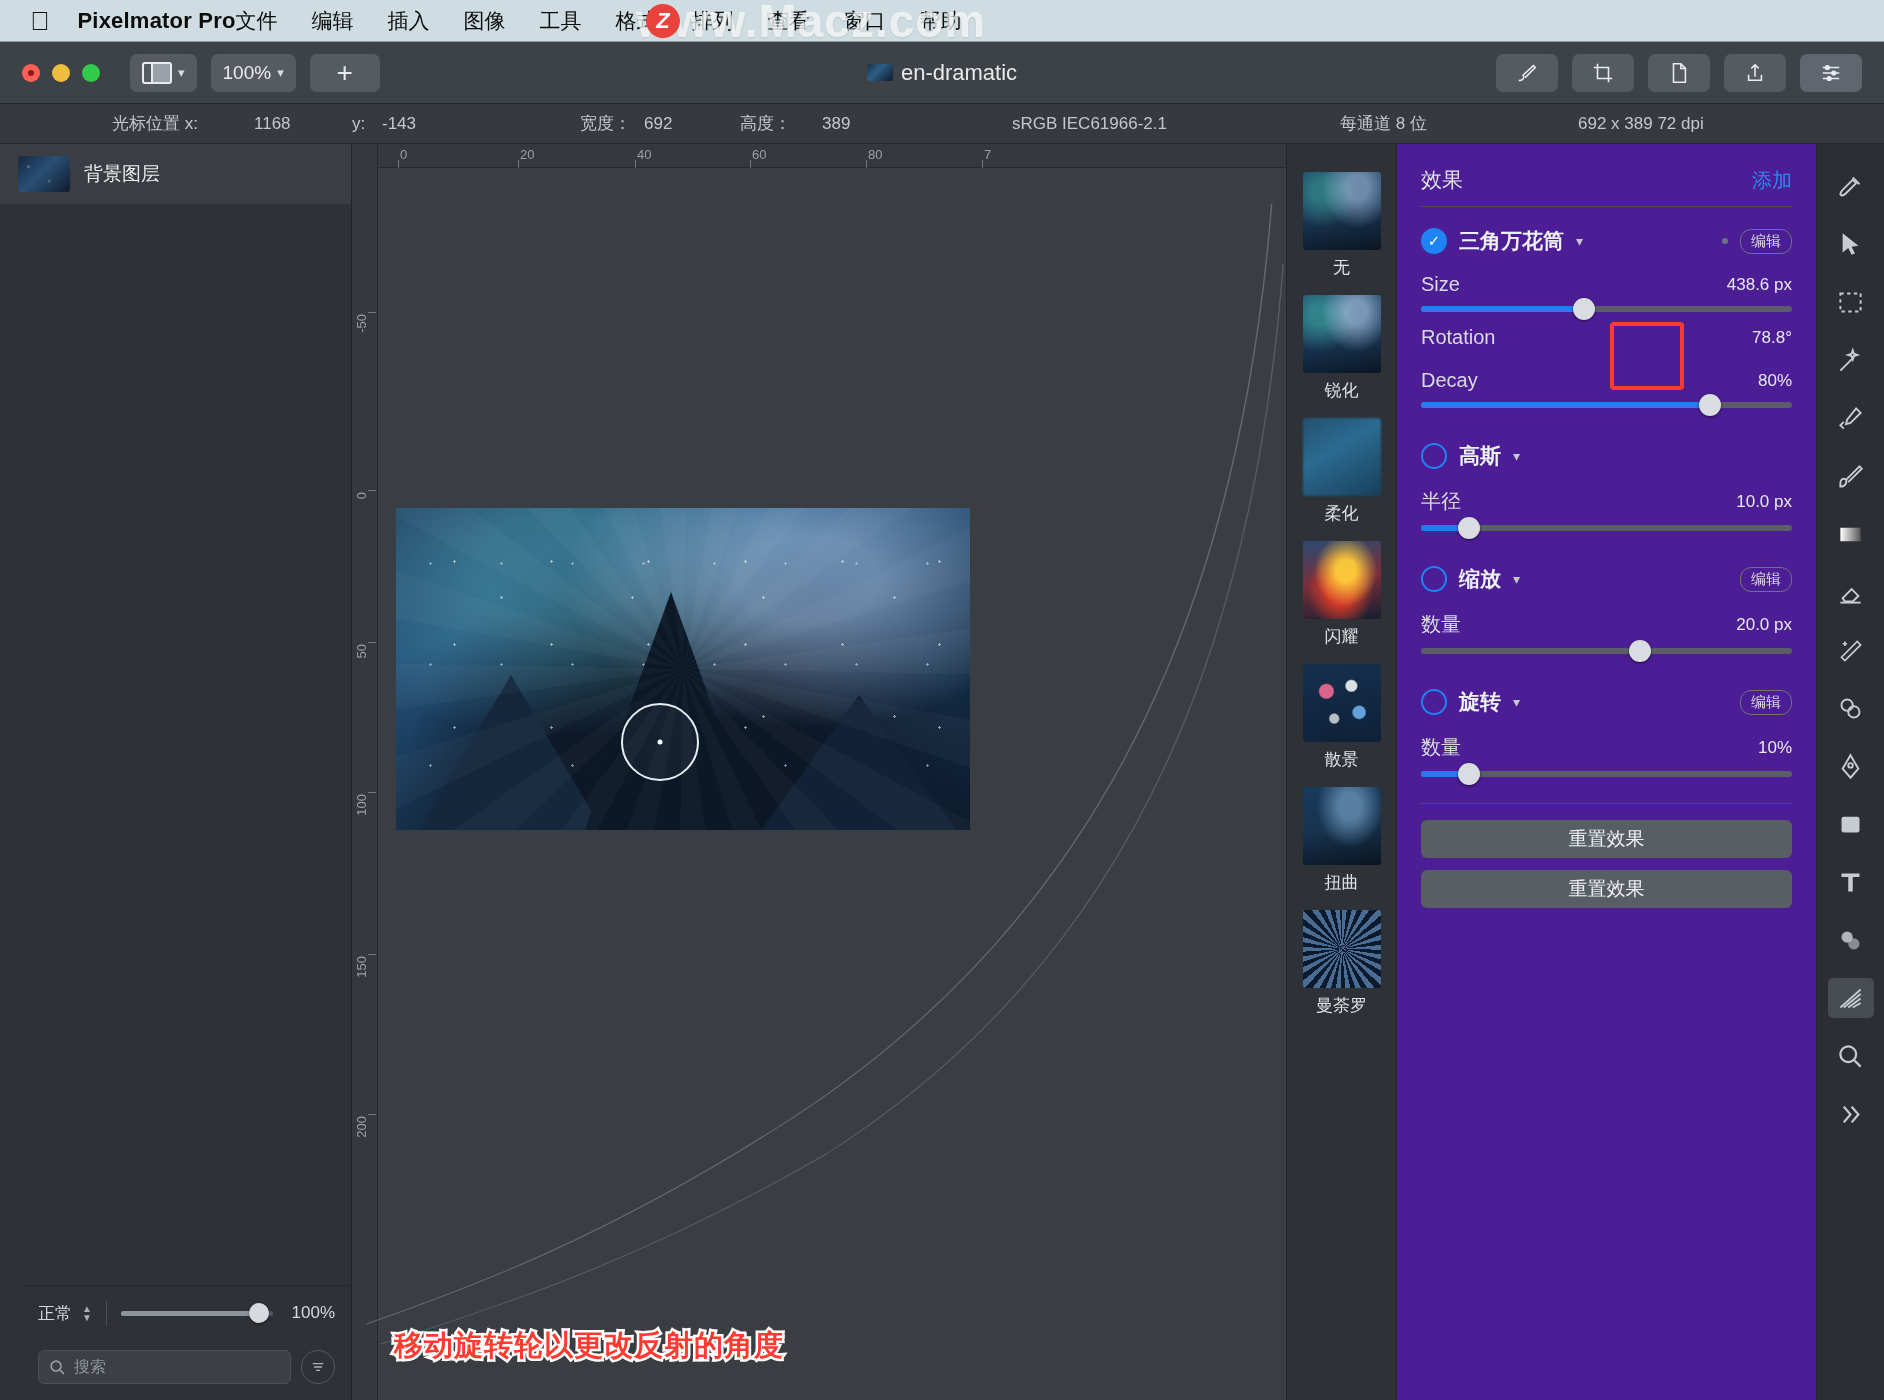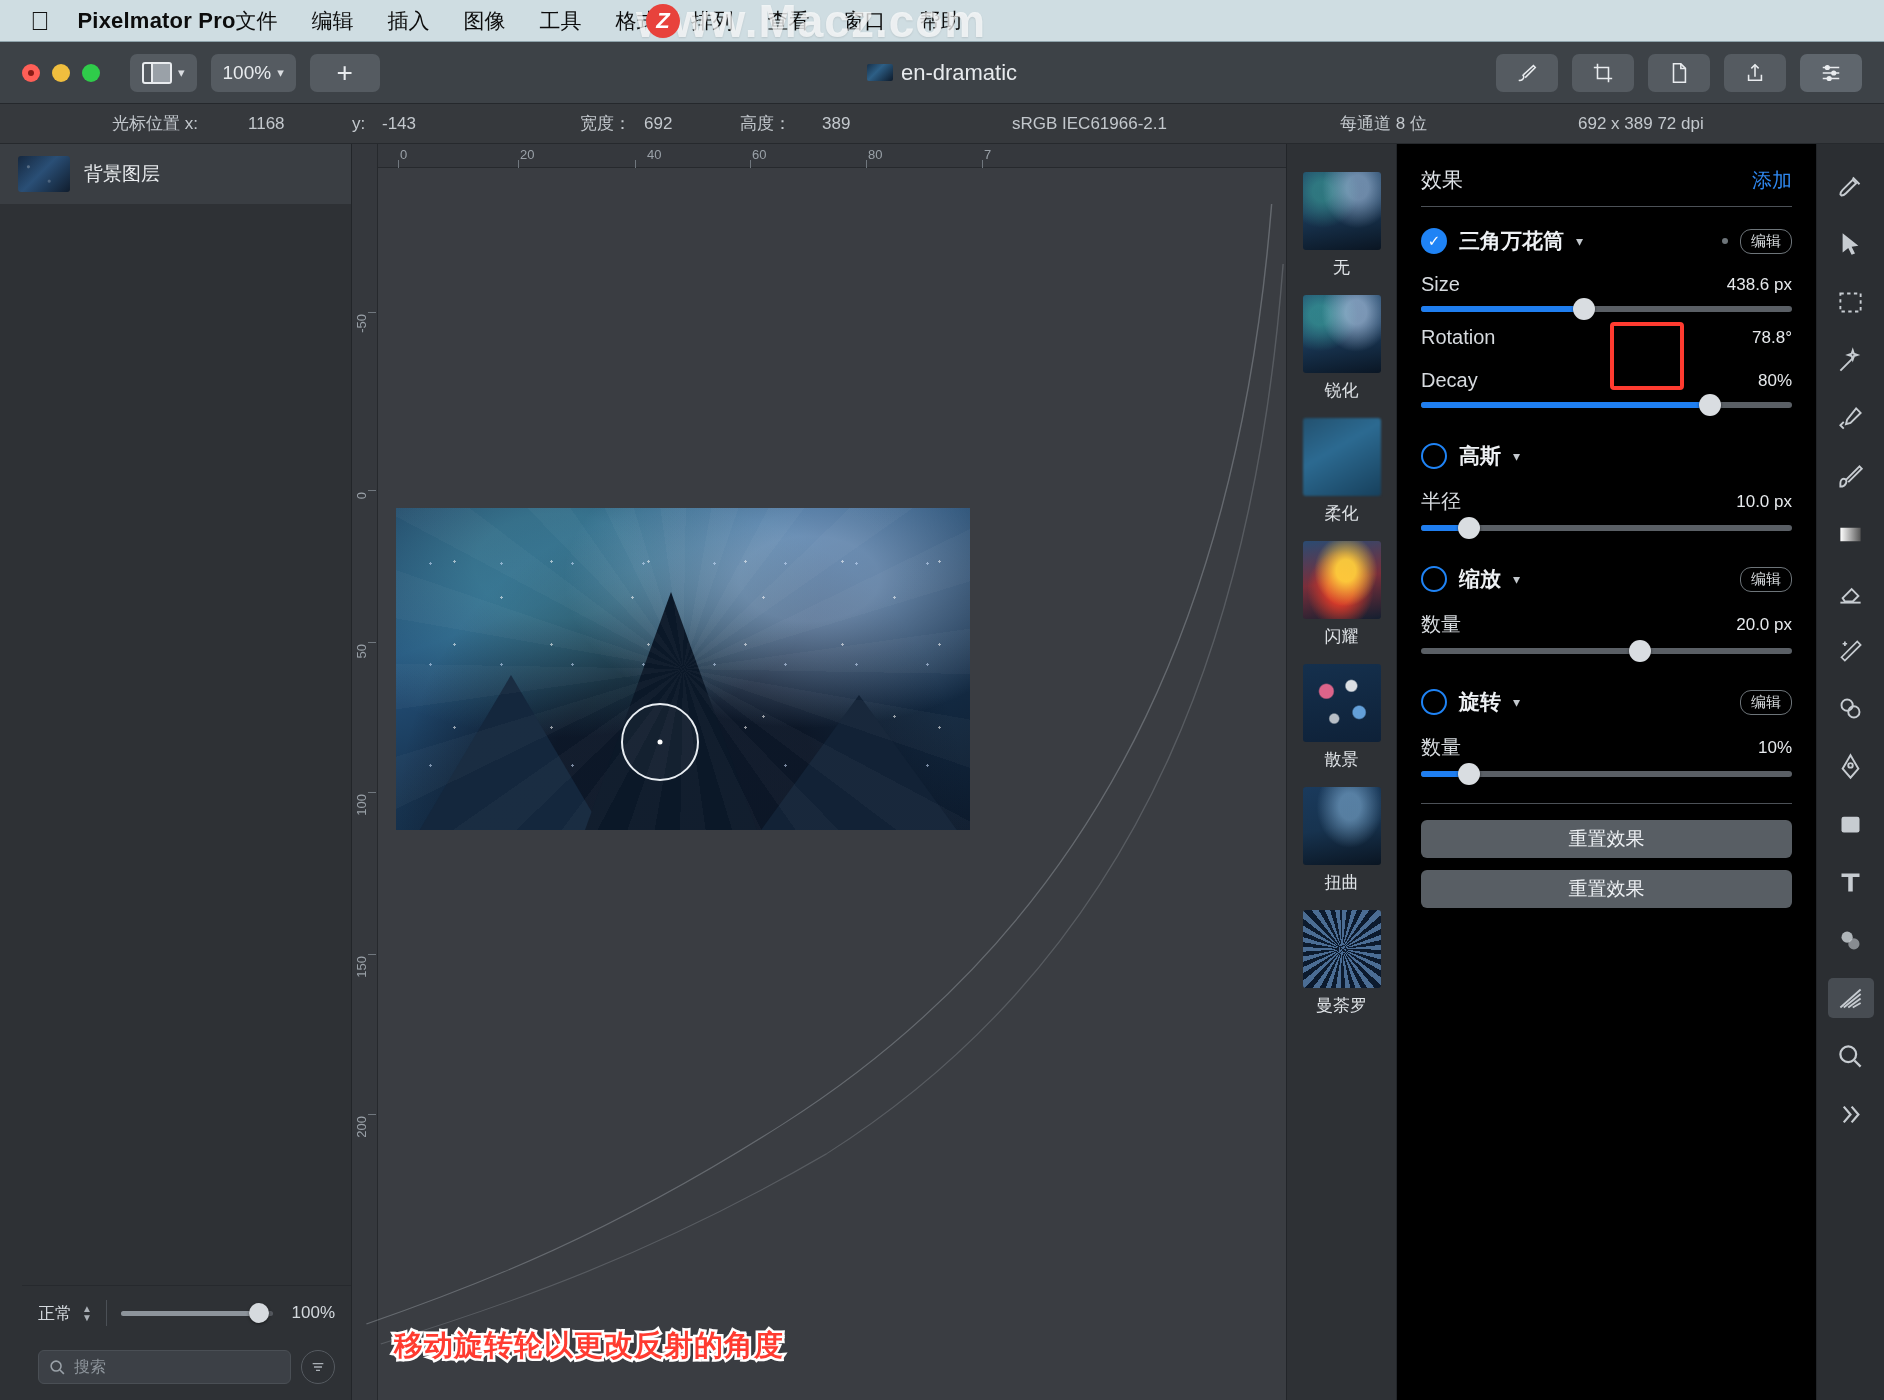--- a/index.html
+++ b/index.html
@@ -208,21 +208,21 @@
   .t-twist { background:
       radial-gradient(ellipse at 60% 25%, rgba(150,200,240,.5) 0 16%, transparent 50%),
       linear-gradient(170deg,#1a3a5c 0%,#17334f 50%,#0a1522 100%); filter: blur(.6px);}
   .t-mandala { background:
       repeating-conic-gradient(from 0deg at 50% 50%,
         rgba(125,175,230,.55) 0deg 7deg, rgba(12,26,45,.9) 7deg 14deg),
       #0d1c30; }
 
   
   .inspector {
-    width: 420px; background: #000000; border-left:1px solid #222529;
+    width: 420px; background: #4c1d95; border-left:1px solid #222529;
     padding: 22px 24px 0 24px; overflow: hidden; position: relative;
   }
   .insp-head { display:flex; align-items:baseline; justify-content:space-between; }
   .insp-title { font-size: 21px; color: #dfe3e7; }
   .insp-add { font-size: 20px; color: #2f88f0; }
   .hr { height:1px; background:#4c5157; margin: 12px 0 20px; }
 
   .fx-row { display:flex; align-items:center; gap: 12px; margin-bottom: 18px; }
   .chk-on { width: 26px; height: 26px; border-radius:50%; background:#1f83f5;
     display:flex; align-items:center; justify-content:center; color:#fff; font-size:15px;
@@ -351,21 +351,21 @@
         <circle cx="8" cy="6" r="2" fill="#e9ecef"></circle>
           <circle cx="15" cy="12" r="2" fill="#e9ecef"></circle>
           <circle cx="10" cy="18" r="2" fill="#e9ecef"></circle>
       </svg>
     </div>
   </div>
 </div>
 
 <div class="infobar">
   <span class="seg" style="left:112px">光标位置 x:</span>
-  <span class="seg" style="left:248px">1168</span>
+  <span class="seg" style="left:254px">1168</span>
   <span class="seg" style="left:352px">y:</span>
   <span class="seg" style="left:382px">-143</span>
   <span class="seg" style="left:580px">宽度：</span>
   <span class="seg" style="left:644px">692</span>
   <span class="seg" style="left:740px">高度：</span>
   <span class="seg" style="left:822px">389</span>
   <span class="seg" style="left:1012px">sRGB IEC61966-2.1</span>
   <span class="seg" style="left:1340px">每通道 8 位</span>
   <span class="seg" style="left:1578px">692 x 389 72 dpi</span>
 </div>
@@ -405,21 +405,21 @@
       </div>
     </div>
   </div>
 
   <div class="canvas-wrap">
     <div class="ruler-top">
       <span class="rt-label" style="left:48px">0</span>
       <span class="rt-tick" style="left:46px"></span>
       <span class="rt-label" style="left:168px">20</span>
       <span class="rt-tick" style="left:166px"></span>
-      <span class="rt-label" style="left:295px">40</span>
+      <span class="rt-label" style="left:285px">40</span>
       <span class="rt-tick" style="left:283px"></span>
       <span class="rt-label" style="left:400px">60</span>
       <span class="rt-tick" style="left:398px"></span>
       <span class="rt-label" style="left:516px">80</span>
       <span class="rt-tick" style="left:514px"></span>
       <span class="rt-label" style="left:632px">7</span>
       <span class="rt-tick" style="left:630px"></span>
     </div>
     <div class="ruler-left">
       <span class="rl-label" style="top:170px">-50</span>

